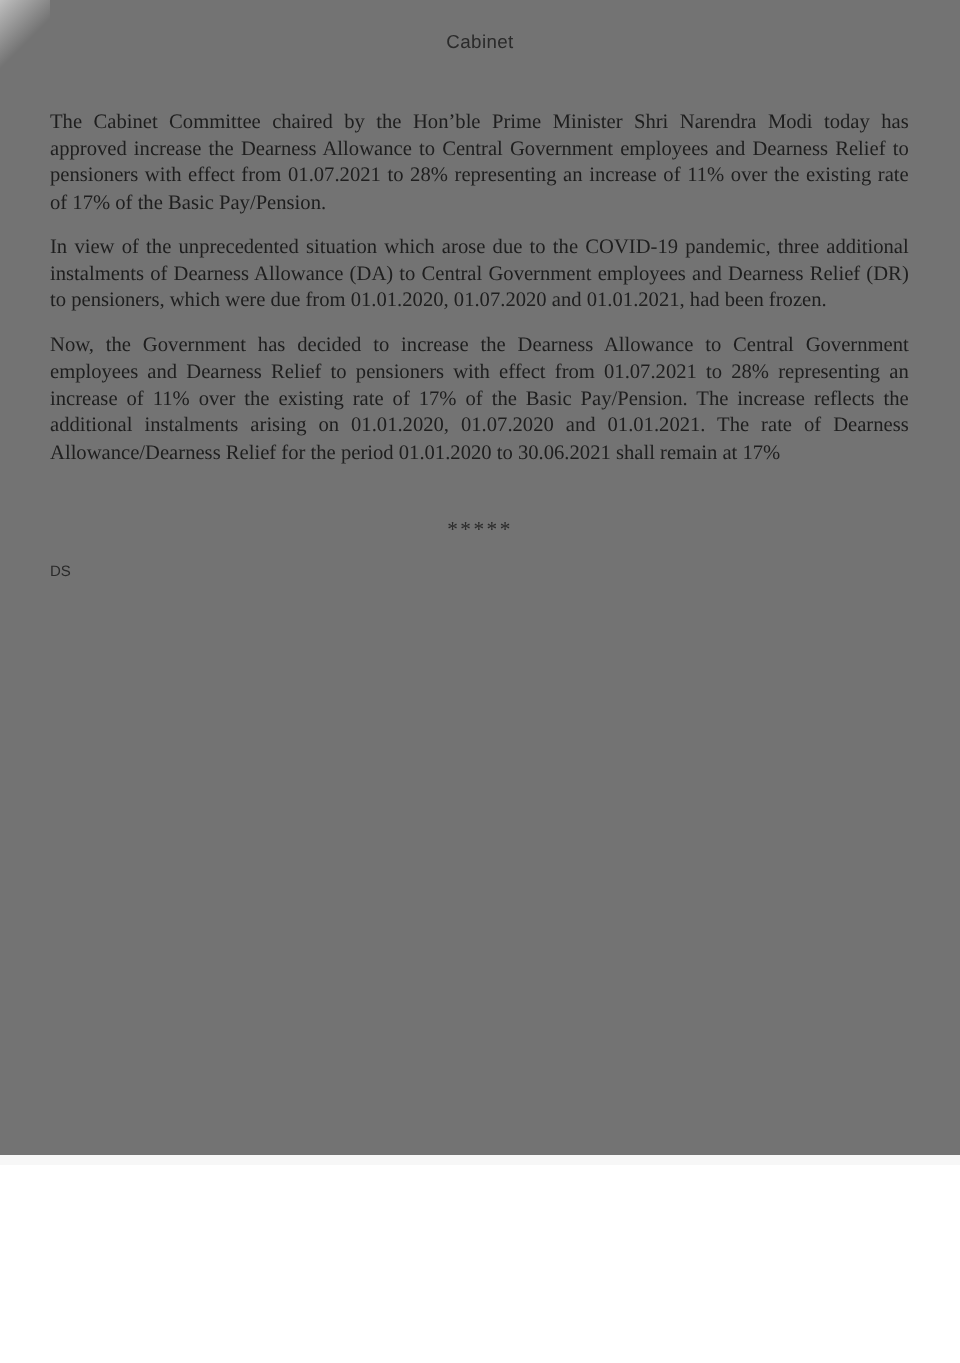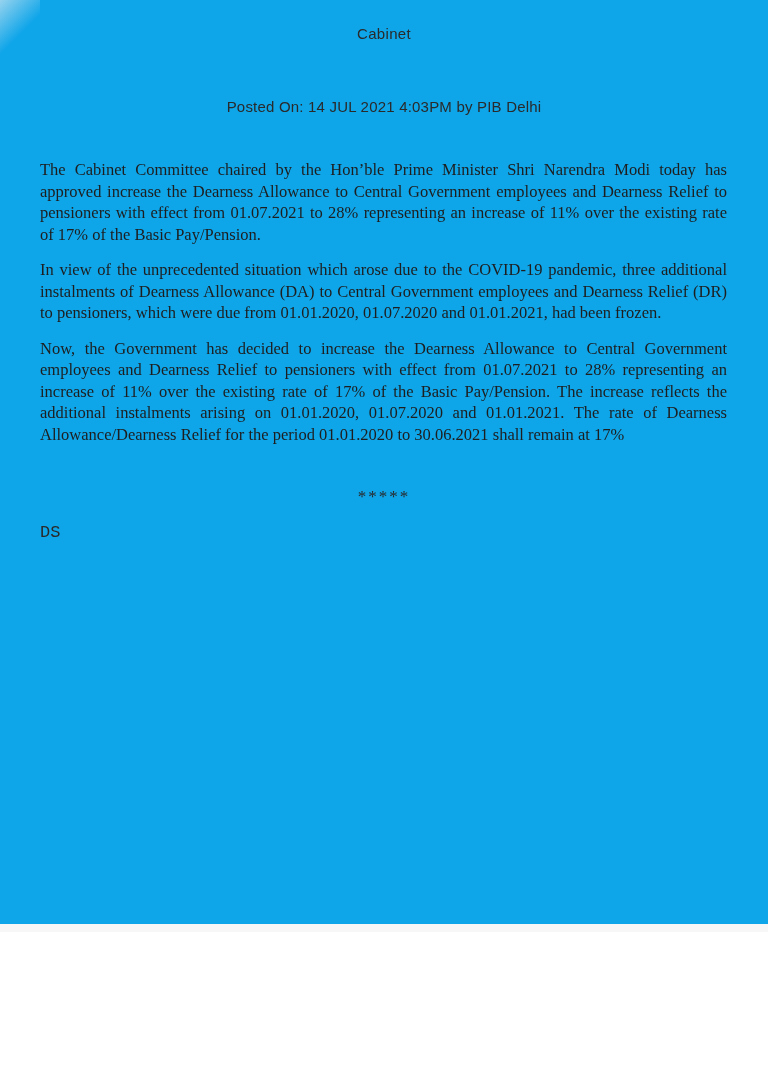--- a/index.html
+++ b/index.html
@@ -13,21 +13,21 @@
     position: relative;
     overflow: hidden;
     font-family: "Liberation Sans", sans-serif;
     color: #222222;
     -webkit-font-smoothing: antialiased;
   }
   .page {
     position: relative;
     width: 768px;
     height: 932px;
-    background: #0ea5e9;
+    background: #737373;
   }
   .ministry {
     padding-top: 25px;
     text-align: center;
     font-family: "Liberation Sans", sans-serif;
     font-size: 15px;
     letter-spacing: 0.3px;
     color: #2a2a2a;
   }
   .title {
@@ -64,22 +64,22 @@
   .separator {
     margin-top: 42px;
     text-align: center;
     font-family: "Liberation Serif", serif;
     font-size: 17px;
     letter-spacing: 2px;
     color: #2a2a2a;
   }
   .initials {
     margin: 16px 0 0 40px;
-    font-family: Liberation Mono, monospace;
-    font-size: 17px;
+    font-family: Liberation Sans, sans-serif;
+    font-size: 12px;
     color: #2a2a2a;
   }
   .release-id {
     margin: 72px 0 0 40px;
     font-family: "Liberation Sans", sans-serif;
     font-size: 17px;
     color: #2a2a2a;
     letter-spacing: 0.2px;
   }
   .scan-edge-bottom {
@@ -102,21 +102,20 @@
 </style>
 </head>
 <body>
 
 <div class="page">
   <div class="scan-edge-corner"></div>
 
   <div class="ministry">Cabinet</div>
 
 
-  <div class="posted">Posted On: 14 JUL 2021 4:03PM by PIB Delhi</div>
 
   <div class="body-text">
     <p>The Cabinet Committee chaired by the Hon’ble Prime Minister Shri Narendra Modi today has approved increase the Dearness Allowance to Central Government employees and Dearness Relief to pensioners with effect from 01.07.2021 to 28% representing an increase of 11% over the existing rate of 17% of the Basic Pay/Pension.</p>
     <p>In view of the unprecedented situation which arose due to the COVID-19 pandemic, three additional instalments of Dearness Allowance (DA) to Central Government employees and Dearness Relief (DR) to pensioners, which were due from 01.01.2020, 01.07.2020 and 01.01.2021, had been frozen.</p>
     <p>Now, the Government has decided to increase the Dearness Allowance to Central Government employees and Dearness Relief to pensioners with effect from 01.07.2021 to 28% representing an increase of 11% over the existing rate of 17% of the Basic Pay/Pension.  The increase reflects the additional instalments arising on 01.01.2020, 01.07.2020 and 01.01.2021.  The rate of Dearness Allowance/Dearness Relief for the period 01.01.2020 to 30.06.2021 shall remain at 17%</p>
   </div>
 
   <div class="separator">*****</div>
 
   <div class="initials">DS</div>

